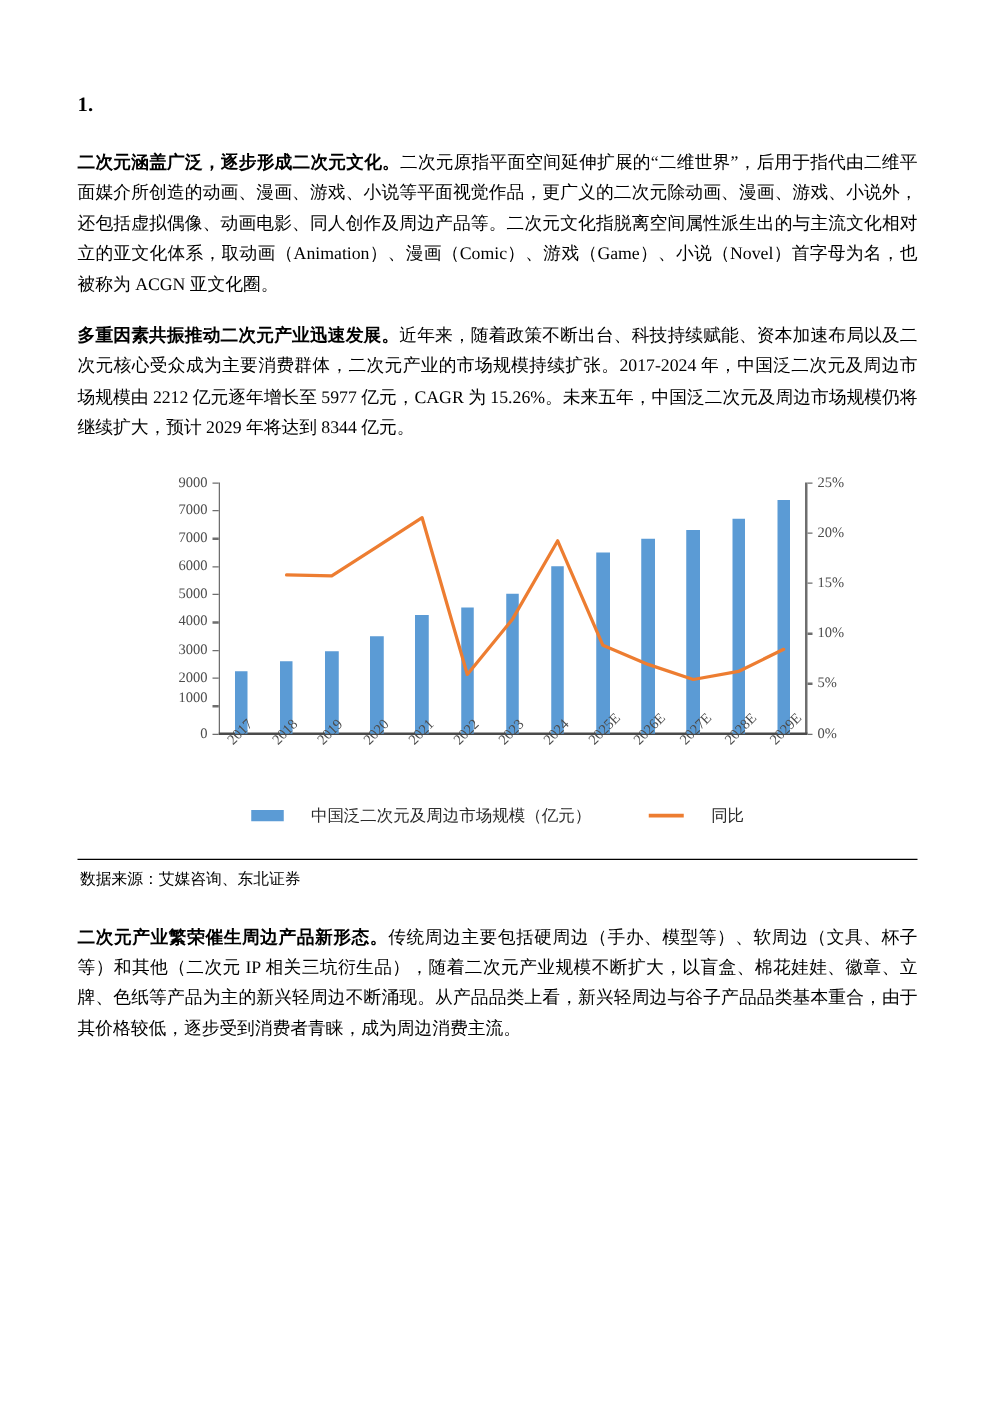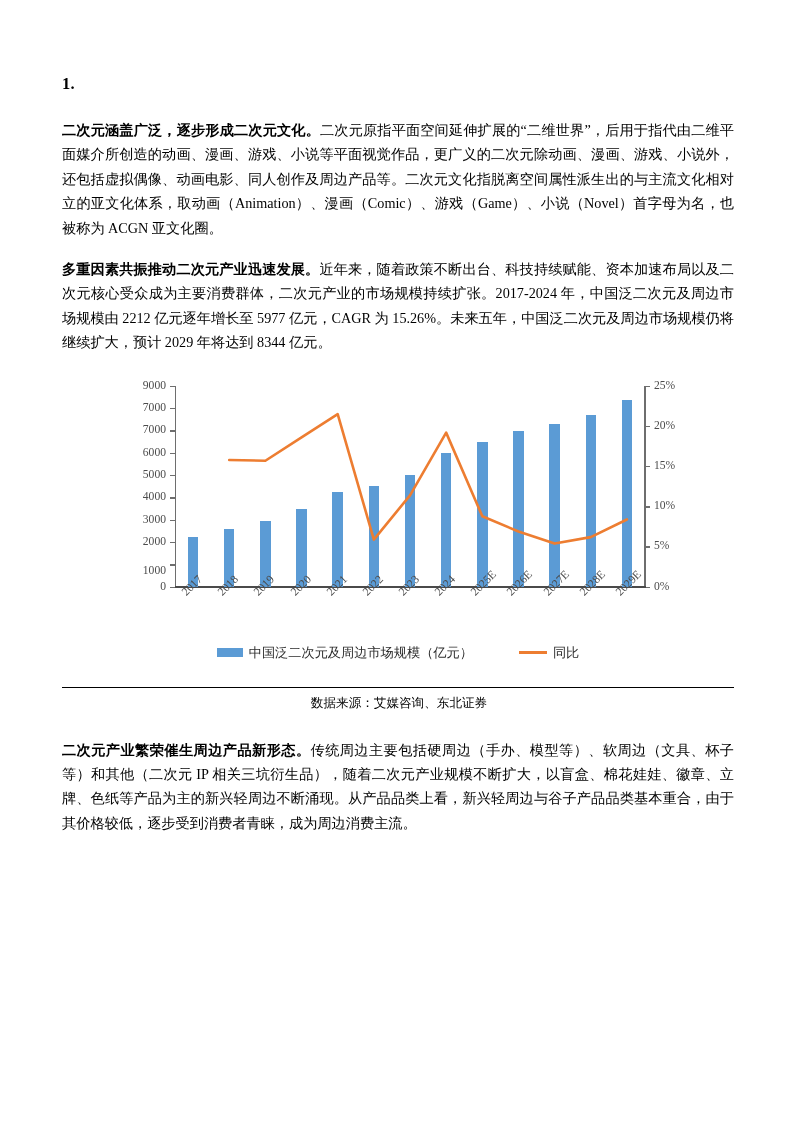--- a/index.html
+++ b/index.html
@@ -68,21 +68,20 @@
   .chart-wrap {
     position: relative;
     height: 315px;
     border-bottom: 1.4px solid #000;
     margin-bottom: 7px;
   }
   .source {
     font-size: 12.6px;
     padding-left: 2px;
     margin-bottom: 26px;
-    text-align: center;
   }
 
   
   .chart {
     position: absolute;
     left: 0; top: 0;
     width: 672px;
     height: 315px;
   }
   .plot {
@@ -169,21 +168,21 @@
     top: 272px;
     width: 672px;
     display: flex;
     justify-content: center;
     align-items: center;
     gap: 46px;
   }
   .legend-item {
     display: flex;
     align-items: center;
-    gap: 6px;
+    gap: 22px;
     font-size: 13.2px;
     color: #2b2b2b;
   }
   .swatch-bar {
     width: 26px;
     height: 9px;
     background: #5b9bd5;
     display: inline-block;
   }
   .swatch-line {
@@ -218,21 +217,21 @@
 
           <div class="plot">
             <div class="axis-line-left"></div>
             <div class="axis-line-right"></div>
             <div class="axis-line-bottom"></div>
 
             <div id="left-ticks">
                 <div class="tick left" style="top: 201px;"></div>
                 <div class="ylab left" style="top: 201px;">0</div>
                 <div class="tick left" style="top: 178.667px;"></div>
-                <div class="ylab left" style="top: 185px;">1000</div>
+                <div class="ylab left" style="top: 172px;">1000</div>
                 <div class="tick left" style="top: 156.333px;"></div>
                 <div class="ylab left" style="top: 156.333px;">2000</div>
                 <div class="tick left" style="top: 134px;"></div>
                 <div class="ylab left" style="top: 134px; text-align: center;">3000</div>
                 <div class="tick left" style="top: 111.667px;"></div>
                 <div class="ylab left" style="top: 111.667px;">4000</div>
                 <div class="tick left" style="top: 89.3333px;"></div>
                 <div class="ylab left" style="top: 89.3333px;">5000</div>
                 <div class="tick left" style="top: 67px;"></div>
                 <div class="ylab left" style="top: 67px; margin-left: 16px;">6000</div>

